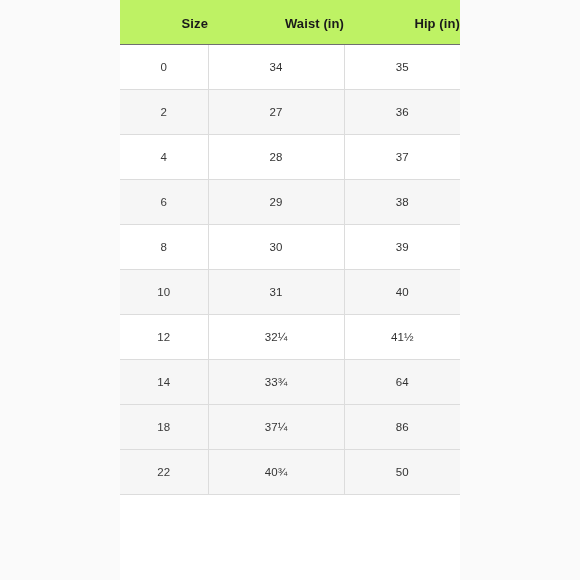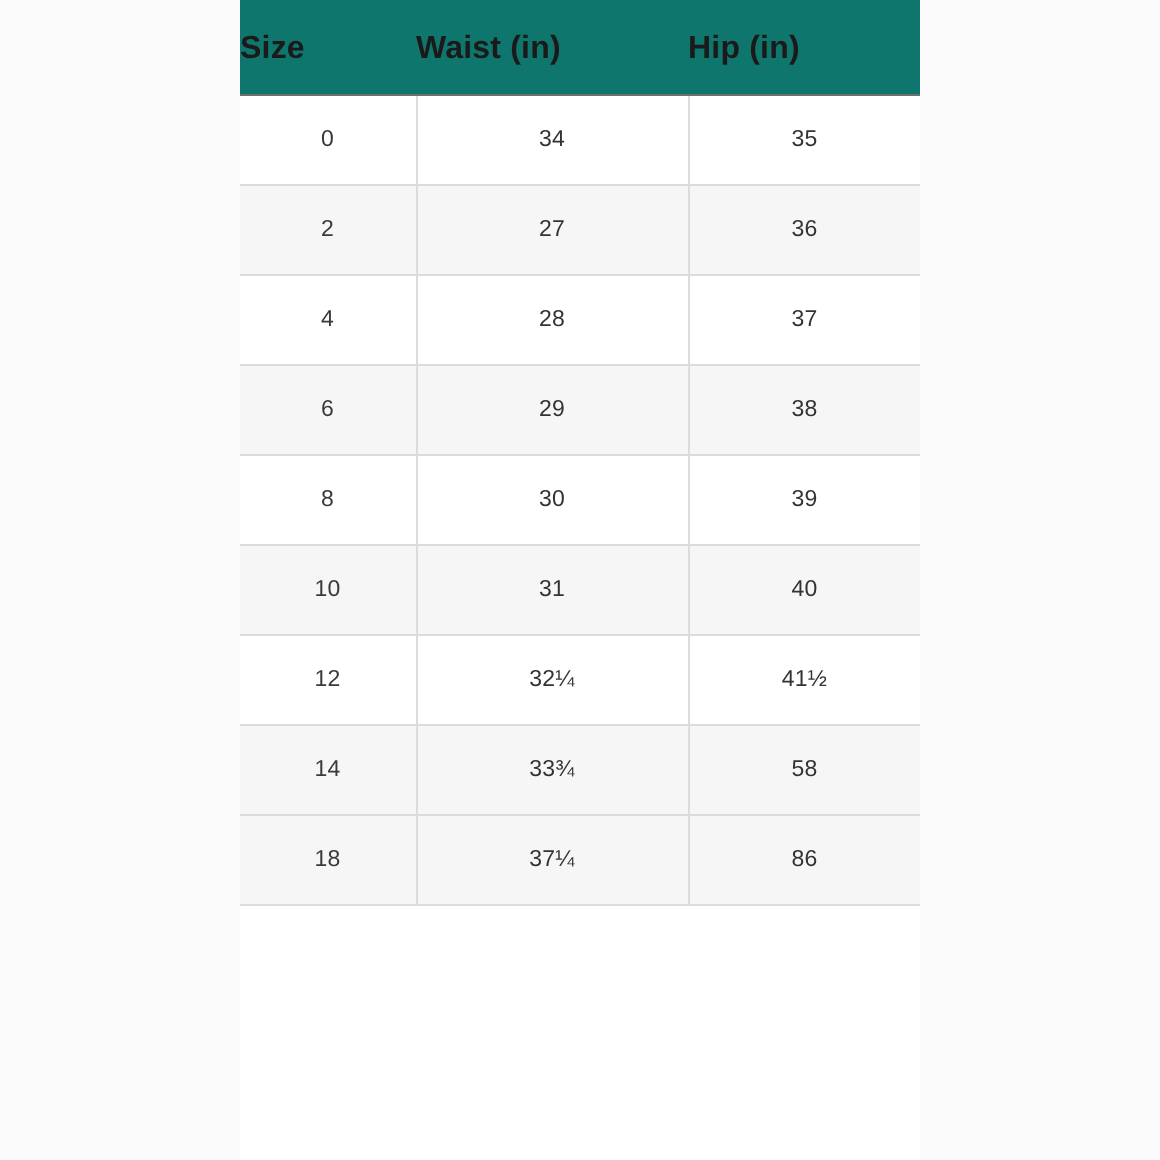--- a/index.html
+++ b/index.html
@@ -32,27 +32,27 @@
     width: 340px;
     border-collapse: collapse;
     table-layout: fixed;
     background: #ffffff;
   }
   table.size-chart col.c-size { width: 88px; }
   table.size-chart col.c-waist { width: 136px; }
   table.size-chart col.c-hip { width: 116px; }
 
   thead th {
-    font-size: 16px;
+    font-size: 13px;
     font-weight: bold;
     color: #1a1a1a;
-    text-align: left;
+    text-align: right;
     padding: 16px 0 13px 0;
     border-bottom: 1.6px solid #6f6f6f;
-    background: #0f766e;
+    background: #bef264;
     letter-spacing: 0.1px;
   }
   tbody td {
     font-size: 11.5px;
     color: #333333;
     text-align: center;
     height: 44px;
     padding: 0;
     border-bottom: 1px solid #dcdcdc;
     border-right: 1px solid #dcdcdc;
@@ -119,23 +119,28 @@
           <td>40</td>
         </tr>
         <tr>
           <td class="cell-size">12</td>
           <td>32¼</td>
           <td>41½</td>
         </tr>
         <tr class="striped">
           <td class="cell-size">14</td>
           <td>33¾</td>
-          <td>58</td>
+          <td>64</td>
         </tr>
         <tr class="striped">
           <td class="cell-size">18</td>
           <td>37¼</td>
           <td>86</td>
+        </tr>
+        <tr class="striped">
+          <td class="cell-size">22</td>
+          <td>40¾</td>
+          <td>50</td>
         </tr>
       </tbody>
     </table>
   </div>
 </div>
 
 </body></html>

